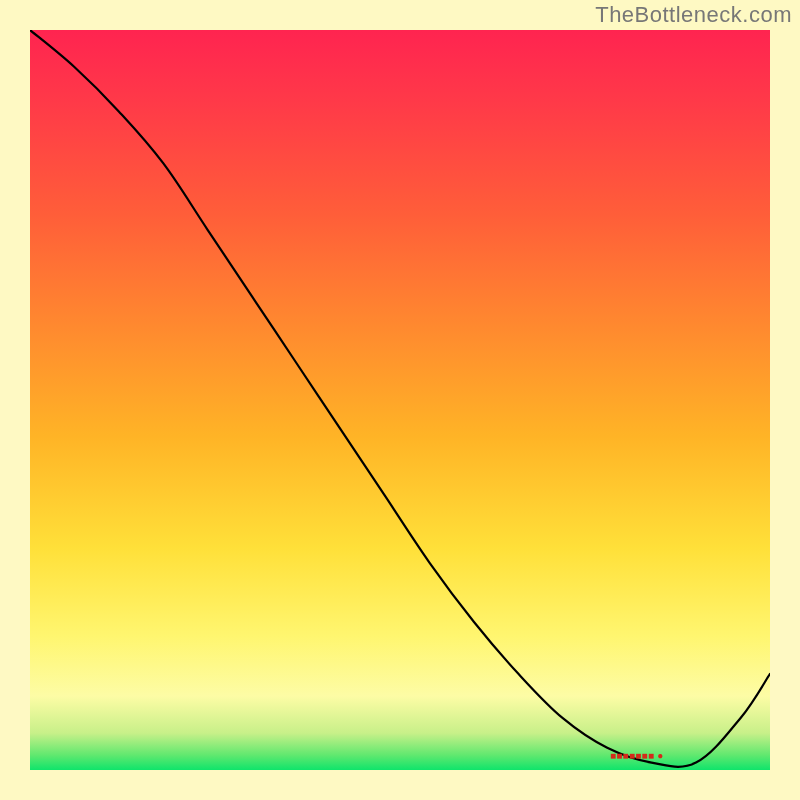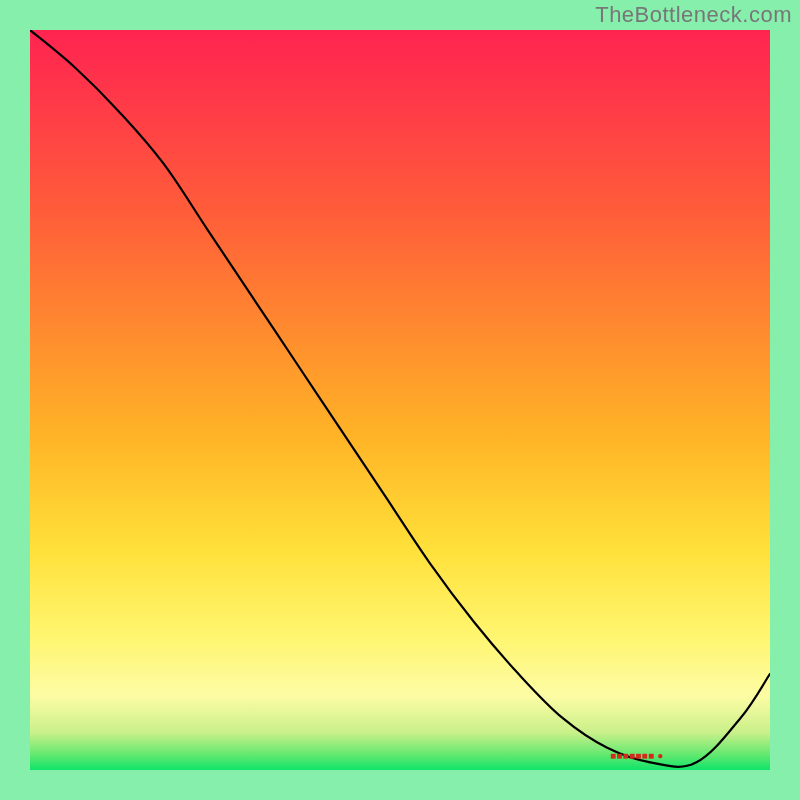--- a/index.html
+++ b/index.html
@@ -8,21 +8,21 @@
     width: 800px;
     height: 800px;
     background: #000;
     overflow: hidden;
     font-family: Arial, Helvetica, sans-serif;
   }
   .outer {
     position: relative;
     width: 800px;
     height: 800px;
-    background: #86efac;
+    background: #fef9c3;
   }
   .watermark {
     position: absolute;
     top: 2px;
     right: 8px;
     color: #777;
     font-size: 22px;
     letter-spacing: 0.5px;
     font-weight: 500;
   }

